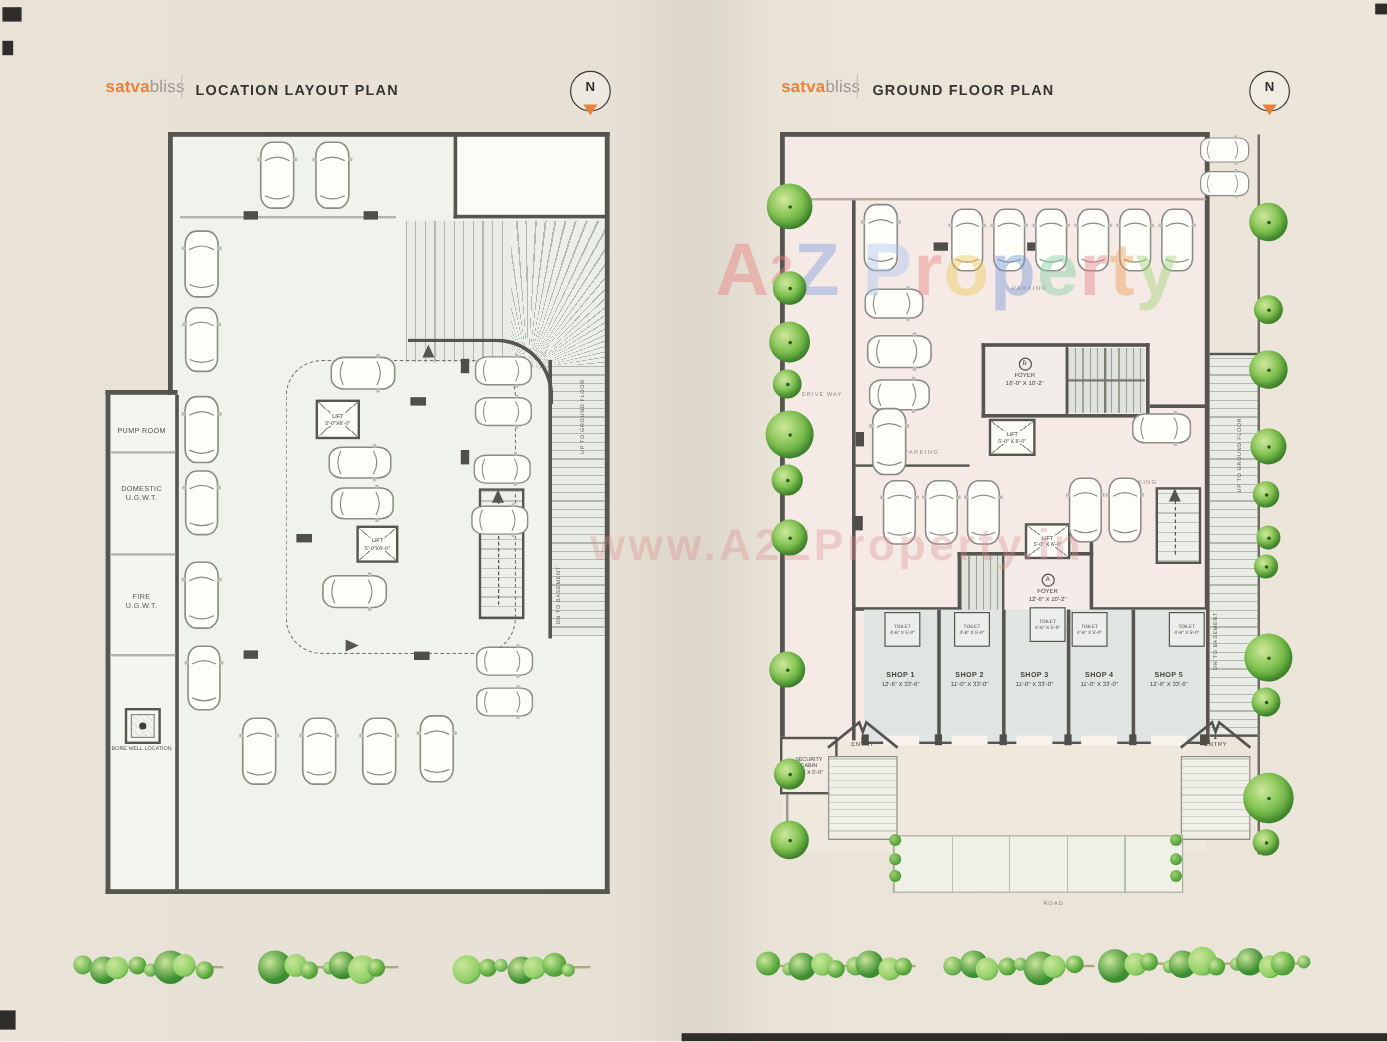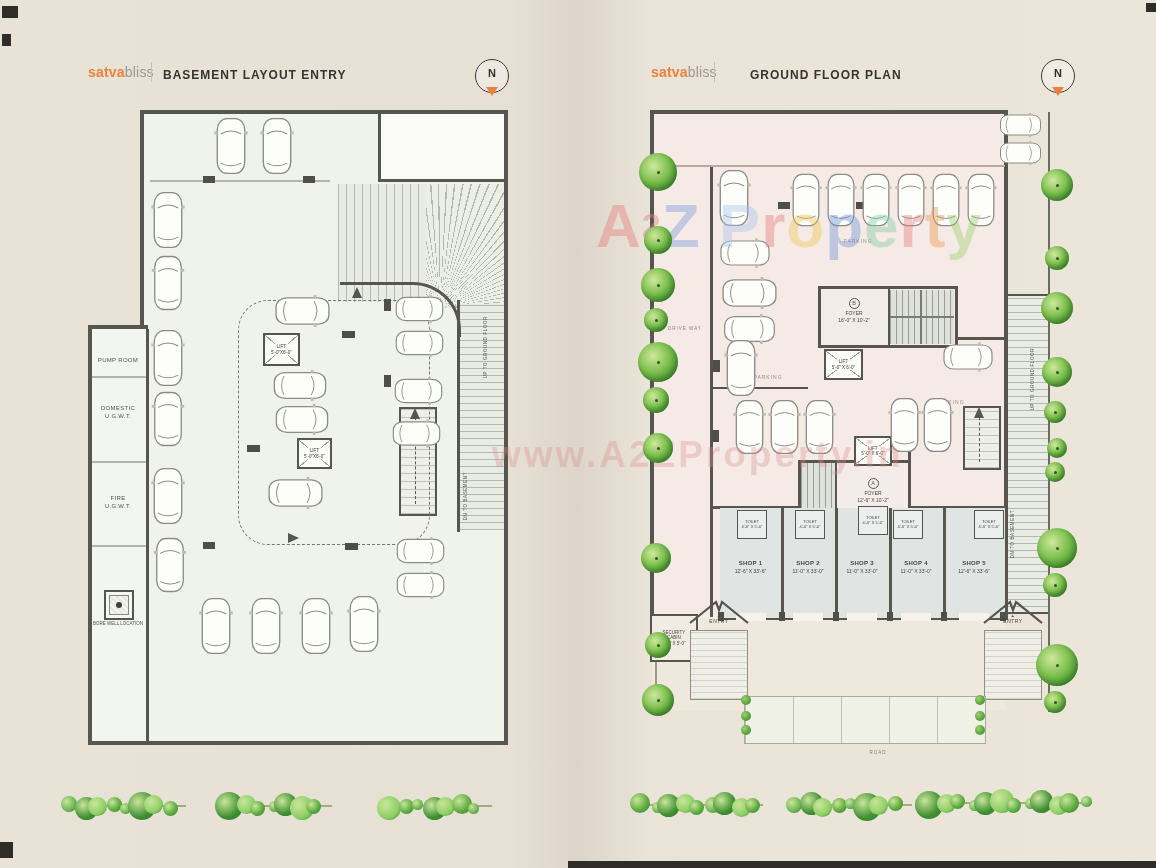--- a/index.html
+++ b/index.html
@@ -68,21 +68,21 @@
   .steps{position:absolute;background:repeating-linear-gradient(0deg,#cfd3c9 0 1px,#efefe8 1px 6px);border:1px solid #8f8f88;}
   .dashline{position:absolute;border-left:1.2px dashed #56554f;}
 </style>
 </head>
 <body>
 
 <div id="canvas">
 
   <div class="brand" style="left:88px;top:64px;"><span style="color:#e8823c;">satva</span><span class="p2">bliss</span></div>
   <div class="hdr-div" style="left:151px;top:62px;height:20px;"></div>
-  <div class="title" style="left:163px;top:68px;">BASEMENT LAYOUT ENTRY</div>
+  <div class="title" style="left:163px;top:68px;">LOCATION LAYOUT PLAN</div>
   <div class="north" style="left:475px;top:59px;">
     <div class="n">N</div>
     <div class="tri"></div>
   </div>
 
   <div class="fill" style="left:142px;top:112px;width:364px;height:631px;background:#f0f3ec;"></div>
   <div class="fill" style="left:90px;top:327px;width:58px;height:416px;background:#f3f5f0;"></div>
   <div class="fill" style="left:380px;top:114px;width:124px;height:66px;background:#fbfcf8;"></div>
   <div class="hatchv" style="left:338px;top:184px;width:88px;height:118px;"></div>
   <div class="fan" style="left:426px;top:184px;width:78px;height:124px;"></div>
@@ -127,21 +127,21 @@
   <div class="borewell" style="left:104px;top:590px;width:26px;height:26px;">
       <div class="inner"></div>
       <div class="dot"></div>
     </div>
   <div class="lbl" style="left:78px;top:621px;width:80px;font-size:4.5px;">BORE WELL LOCATION</div>
   <div class="vtext" style="left:483px;top:316px;">UP TO GROUND FLOOR</div>
   <div class="vtext" style="left:463px;top:472px;">DN TO BASEMENT</div>
 
   <div class="brand" style="left:651px;top:64px;"><span style="color:#e8823c;">satva</span><span class="p2">bliss</span></div>
   <div class="hdr-div" style="left:714px;top:62px;height:20px;"></div>
-  <div class="title" style="left:750px;top:68px;">GROUND FLOOR PLAN</div>
+  <div class="title" style="left:727px;top:68px;">GROUND FLOOR PLAN</div>
   <div class="north" style="left:1041px;top:59px;">
     <div class="n">N</div>
     <div class="tri"></div>
   </div>
 
   <div class="fill" style="left:652px;top:112px;width:353px;height:506px;background:#f6eae7;"></div>
   <div class="fill" style="left:652px;top:618px;width:353px;height:92px;background:#efe8dd;"></div>
   <div class="hatchh" style="left:1008px;top:296px;width:40px;height:318px;"></div>
 
   <div class="wall" style="left:650px;top:110px;width:358px;height:3.5px;"></div>

